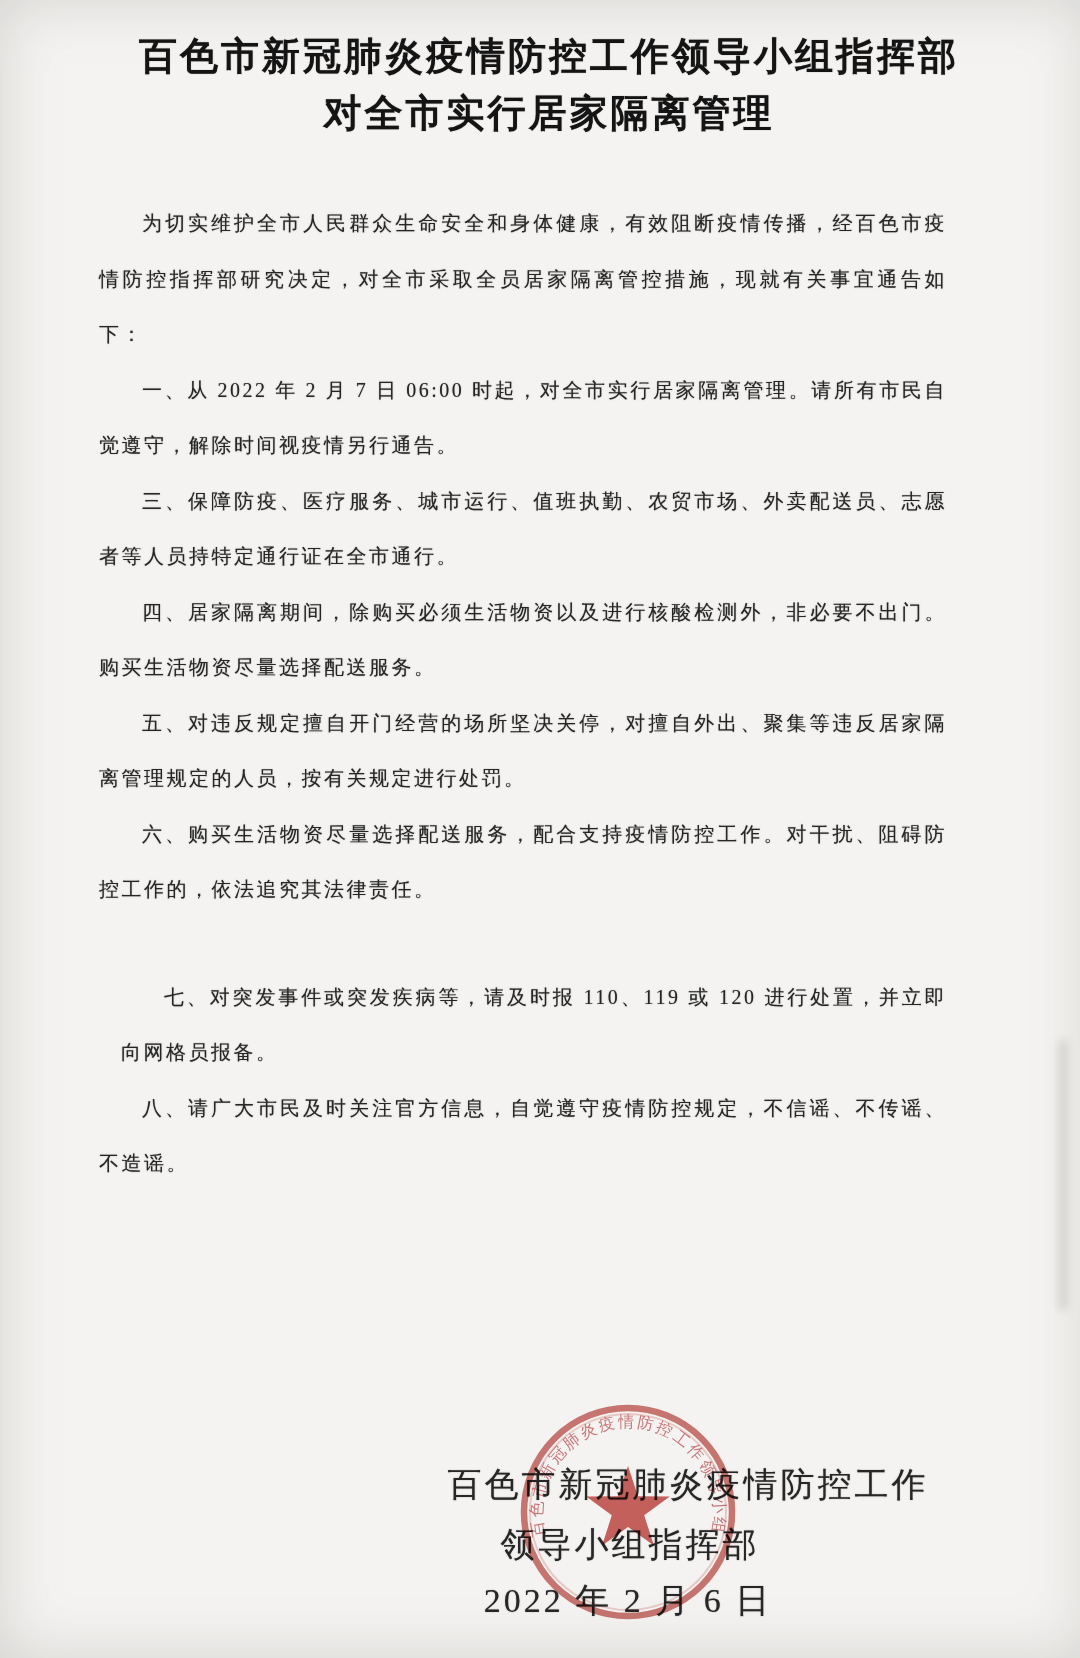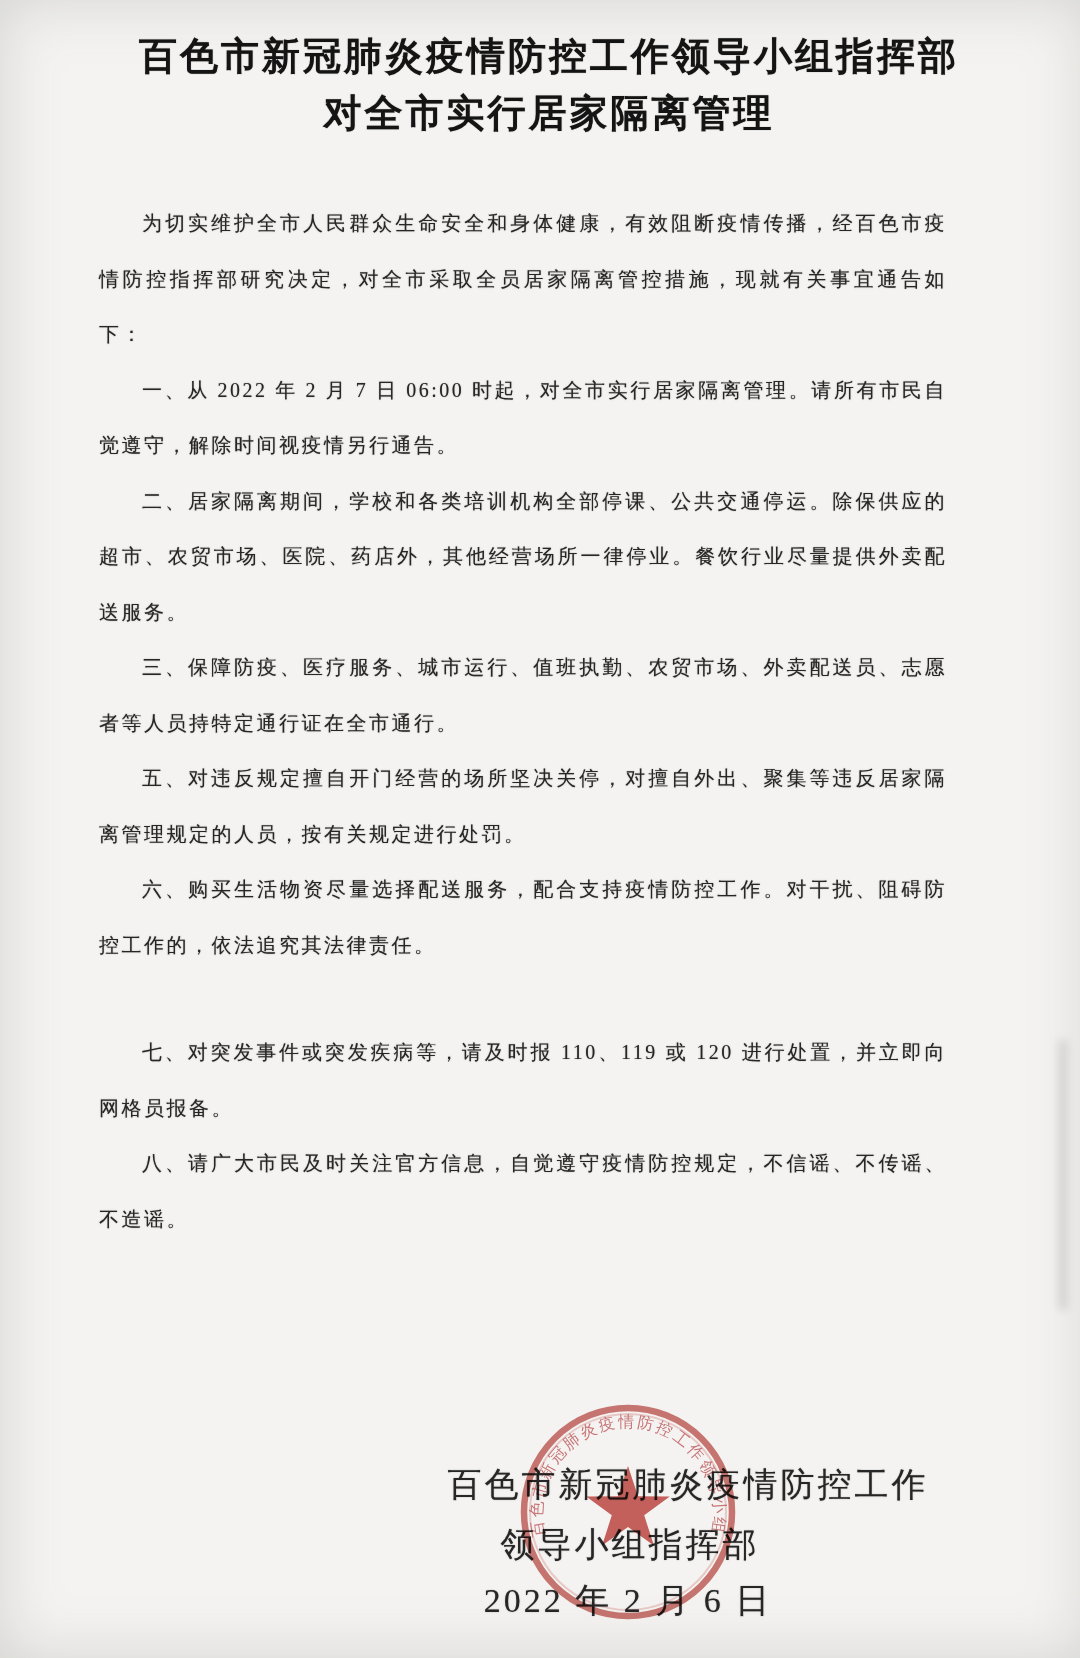--- a/index.html
+++ b/index.html
@@ -37,21 +37,21 @@
   .para {
     margin: 0;
     font-size: 20px;
     line-height: 55.5px;
     letter-spacing: 2.5px;
     text-align: justify;
     text-indent: 2.15em;
     color: #262626;
     text-shadow: 0 0 1.2px rgba(45,45,45,0.5);
   }
-  .gap-top { margin-top: 52px; }
+  .gap-top { margin-top: 52px; margin-left: 22px; }
   .sig-line {
     position: absolute;
     left: 0; width: 1080px;
     text-align: center;
     font-size: 34px;
     letter-spacing: 3px;
     color: #262626;
     text-shadow: 0 0 1.2px rgba(45,45,45,0.5);
   }
   .sig1 { top: 1462px; transform: translateX(148px); }
@@ -80,22 +80,22 @@
 <div class="page">
 
   <h1 class="title">
     <span class="tline">百色市新冠肺炎疫情防控工作领导小组指挥部</span>
     <span class="tline">对全市实行居家隔离管理</span>
   </h1>
 
   <div class="body-text">
     <p class="para">为切实维护全市人民群众生命安全和身体健康，有效阻断疫情传播，经百色市疫情防控指挥部研究决定，对全市采取全员居家隔离管控措施，现就有关事宜通告如下：</p>
     <p class="para">一、从 2022 年 2 月 7 日 06:00 时起，对全市实行居家隔离管理。请所有市民自觉遵守，解除时间视疫情另行通告。</p>
-    <p class="para">二、居家隔离期间，学校和各类培训机构全部停课、公共交通停运。除保供应的超市、农贸市场、医院、药店外，其他经营场所一律停业。餐饮行业尽量提供外卖配送服务。</p>
     <p class="para">三、保障防疫、医疗服务、城市运行、值班执勤、农贸市场、外卖配送员、志愿者等人员持特定通行证在全市通行。</p>
+    <p class="para">四、居家隔离期间，除购买必须生活物资以及进行核酸检测外，非必要不出门。购买生活物资尽量选择配送服务。</p>
     <p class="para">五、对违反规定擅自开门经营的场所坚决关停，对擅自外出、聚集等违反居家隔离管理规定的人员，按有关规定进行处罚。</p>
     <p class="para">六、购买生活物资尽量选择配送服务，配合支持疫情防控工作。对干扰、阻碍防控工作的，依法追究其法律责任。</p>
     <p class="para gap-top">七、对突发事件或突发疾病等，请及时报 110、119 或 120 进行处置，并立即向网格员报备。</p>
     <p class="para">八、请广大市民及时关注官方信息，自觉遵守疫情防控规定，不信谣、不传谣、不造谣。</p>
   </div>
 
   <div class="sig-line sig1">百色市新冠肺炎疫情防控工作</div>
   <div class="sig-line sig2">领导小组指挥部</div>
   <div class="sig-line sig3">2022 年 2 月 6 日</div>
 

